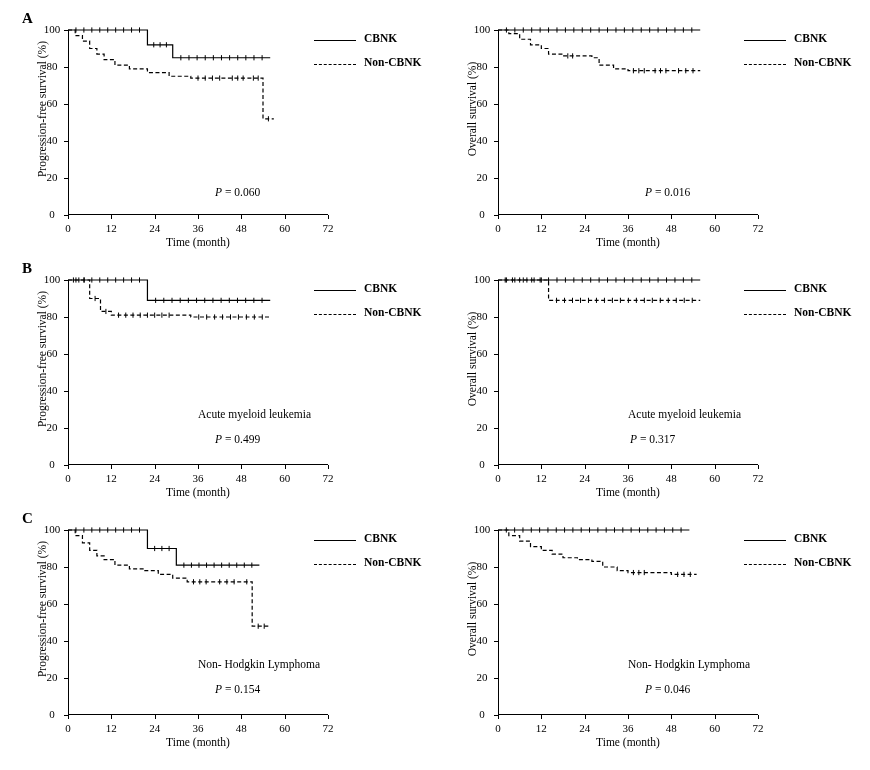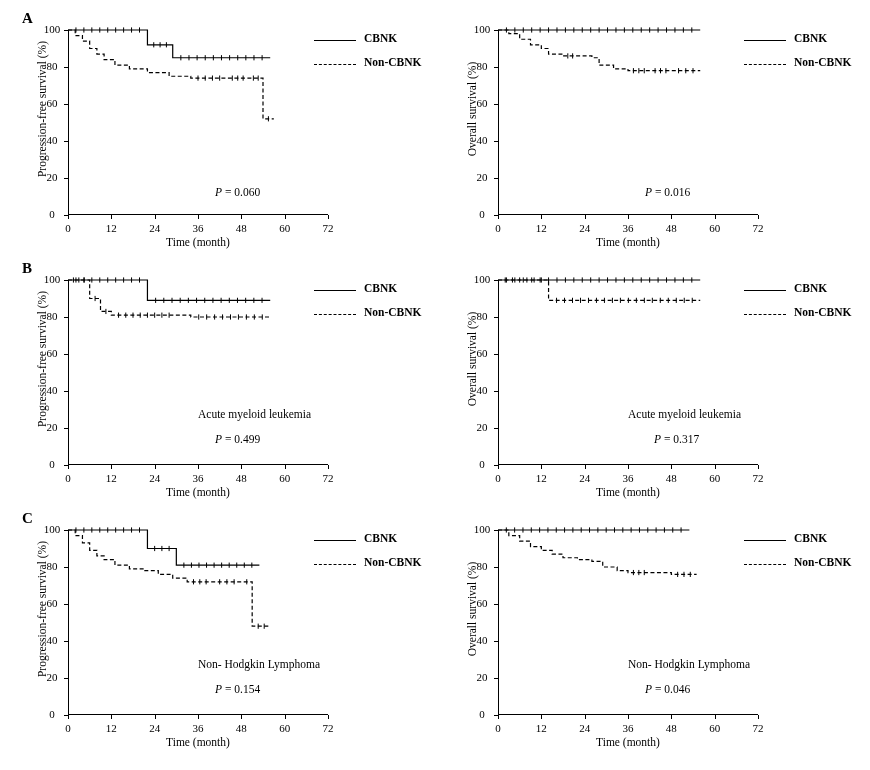--- a/index.html
+++ b/index.html
@@ -514,21 +514,21 @@
             <line x1="154.33" x2="154.33" y1="17.75" y2="22.95" stroke="#000000" stroke-width="1"></line>
             <line x1="162.31" x2="162.31" y1="17.75" y2="22.95" stroke="#000000" stroke-width="1"></line>
             <line x1="170.29" x2="170.29" y1="17.75" y2="22.95" stroke="#000000" stroke-width="1"></line>
             <line x1="178.27" x2="178.27" y1="17.75" y2="22.95" stroke="#000000" stroke-width="1"></line>
             <line x1="186.26" x2="186.26" y1="17.75" y2="22.95" stroke="#000000" stroke-width="1"></line>
             <line x1="194.24" x2="194.24" y1="17.75" y2="22.95" stroke="#000000" stroke-width="1"></line>
           </svg>
         </div>
         <div class="xlabel">Time (month)</div>
         <div class="subtitle" style="left: 188px; top: 150px;">Acute myeloid leukemia</div>
-        <div class="pvalue" style="left: 214px; top: 175px;"><i>P</i> = 0.317</div>
+        <div class="pvalue" style="left: 190px; top: 175px;"><i>P</i> = 0.317</div>
         <div class="legend">
           <div class="legend-row">
             <div class="legend-line"></div>
             <div class="legend-label">CBNK</div>
           </div>
           <div class="legend-row">
             <div class="legend-line dashed"></div>
             <div class="legend-label">Non-CBNK</div>
           </div>
         </div>

